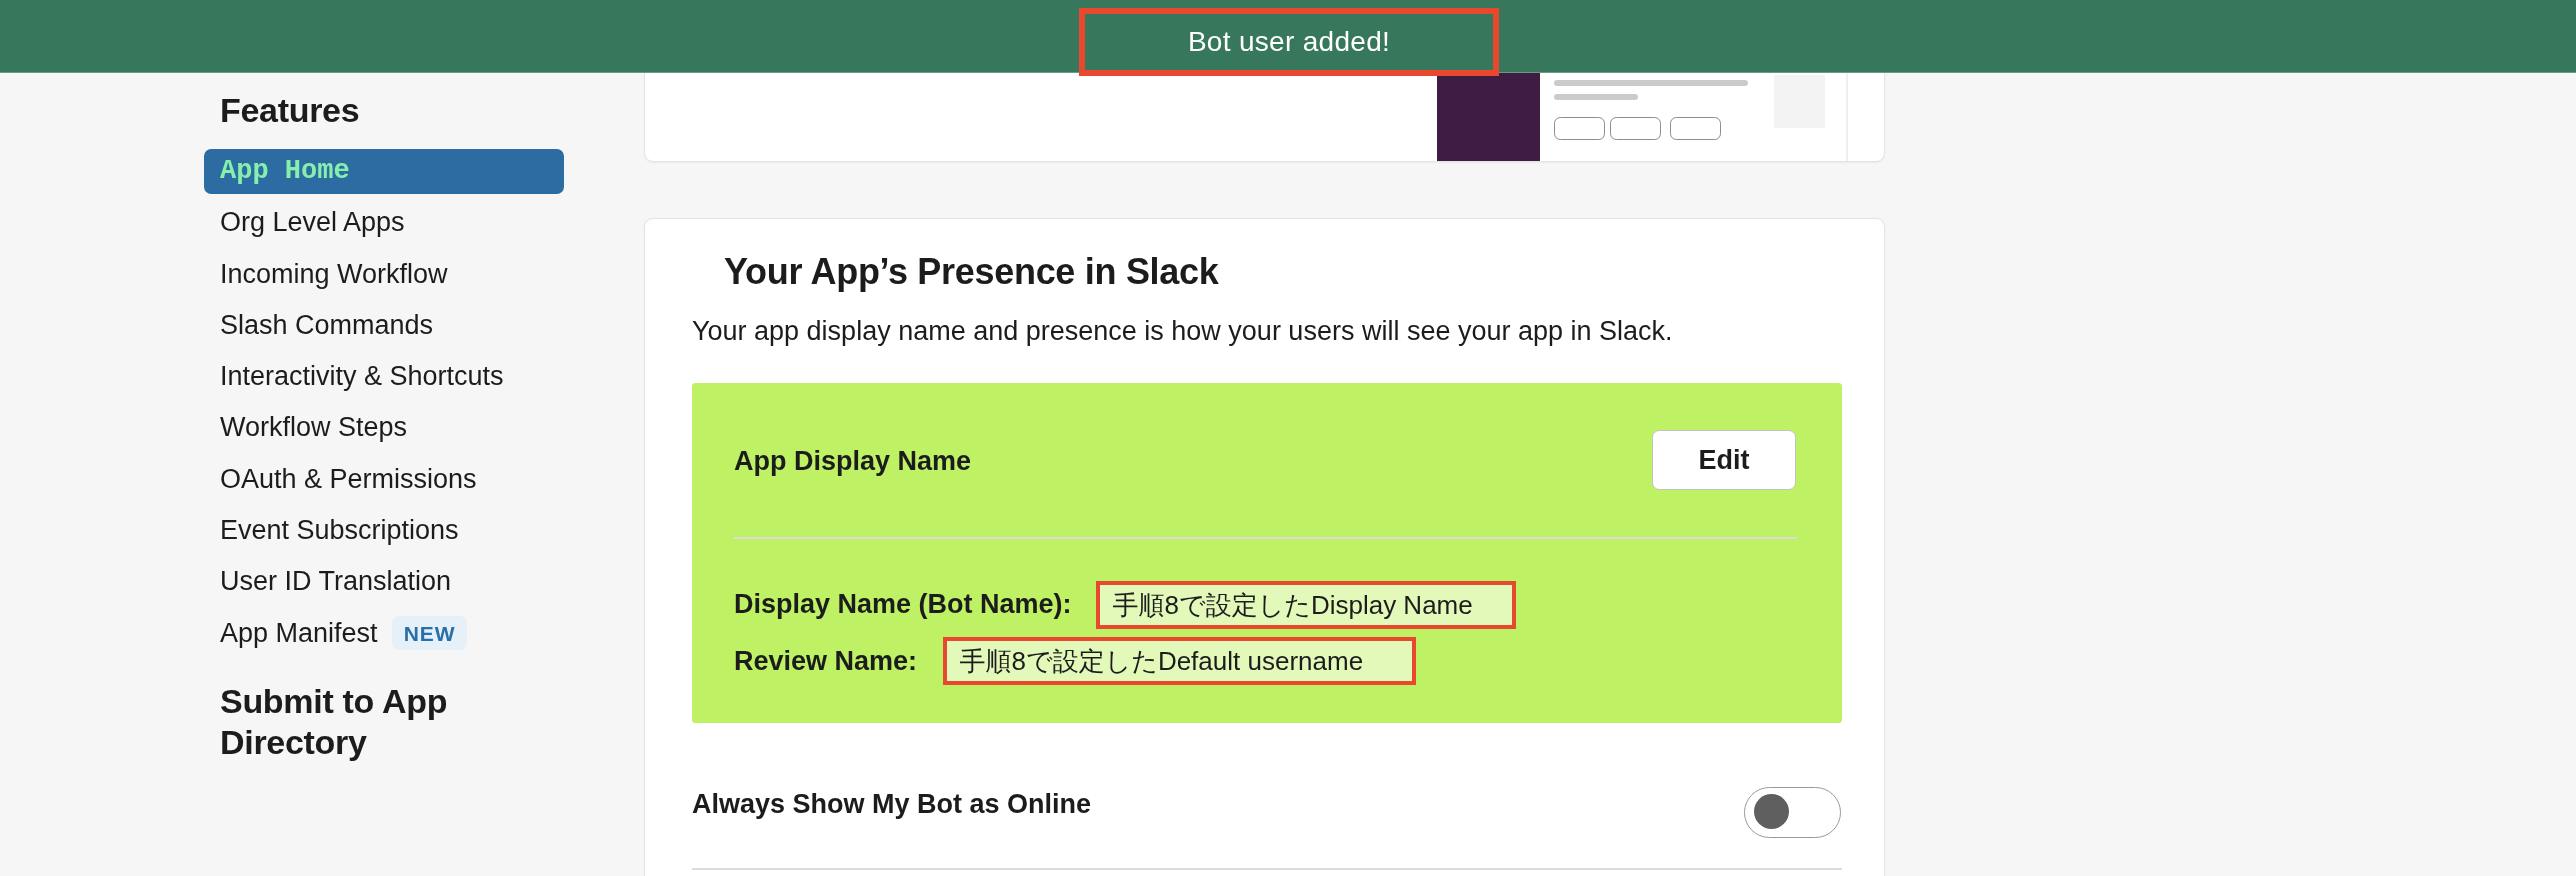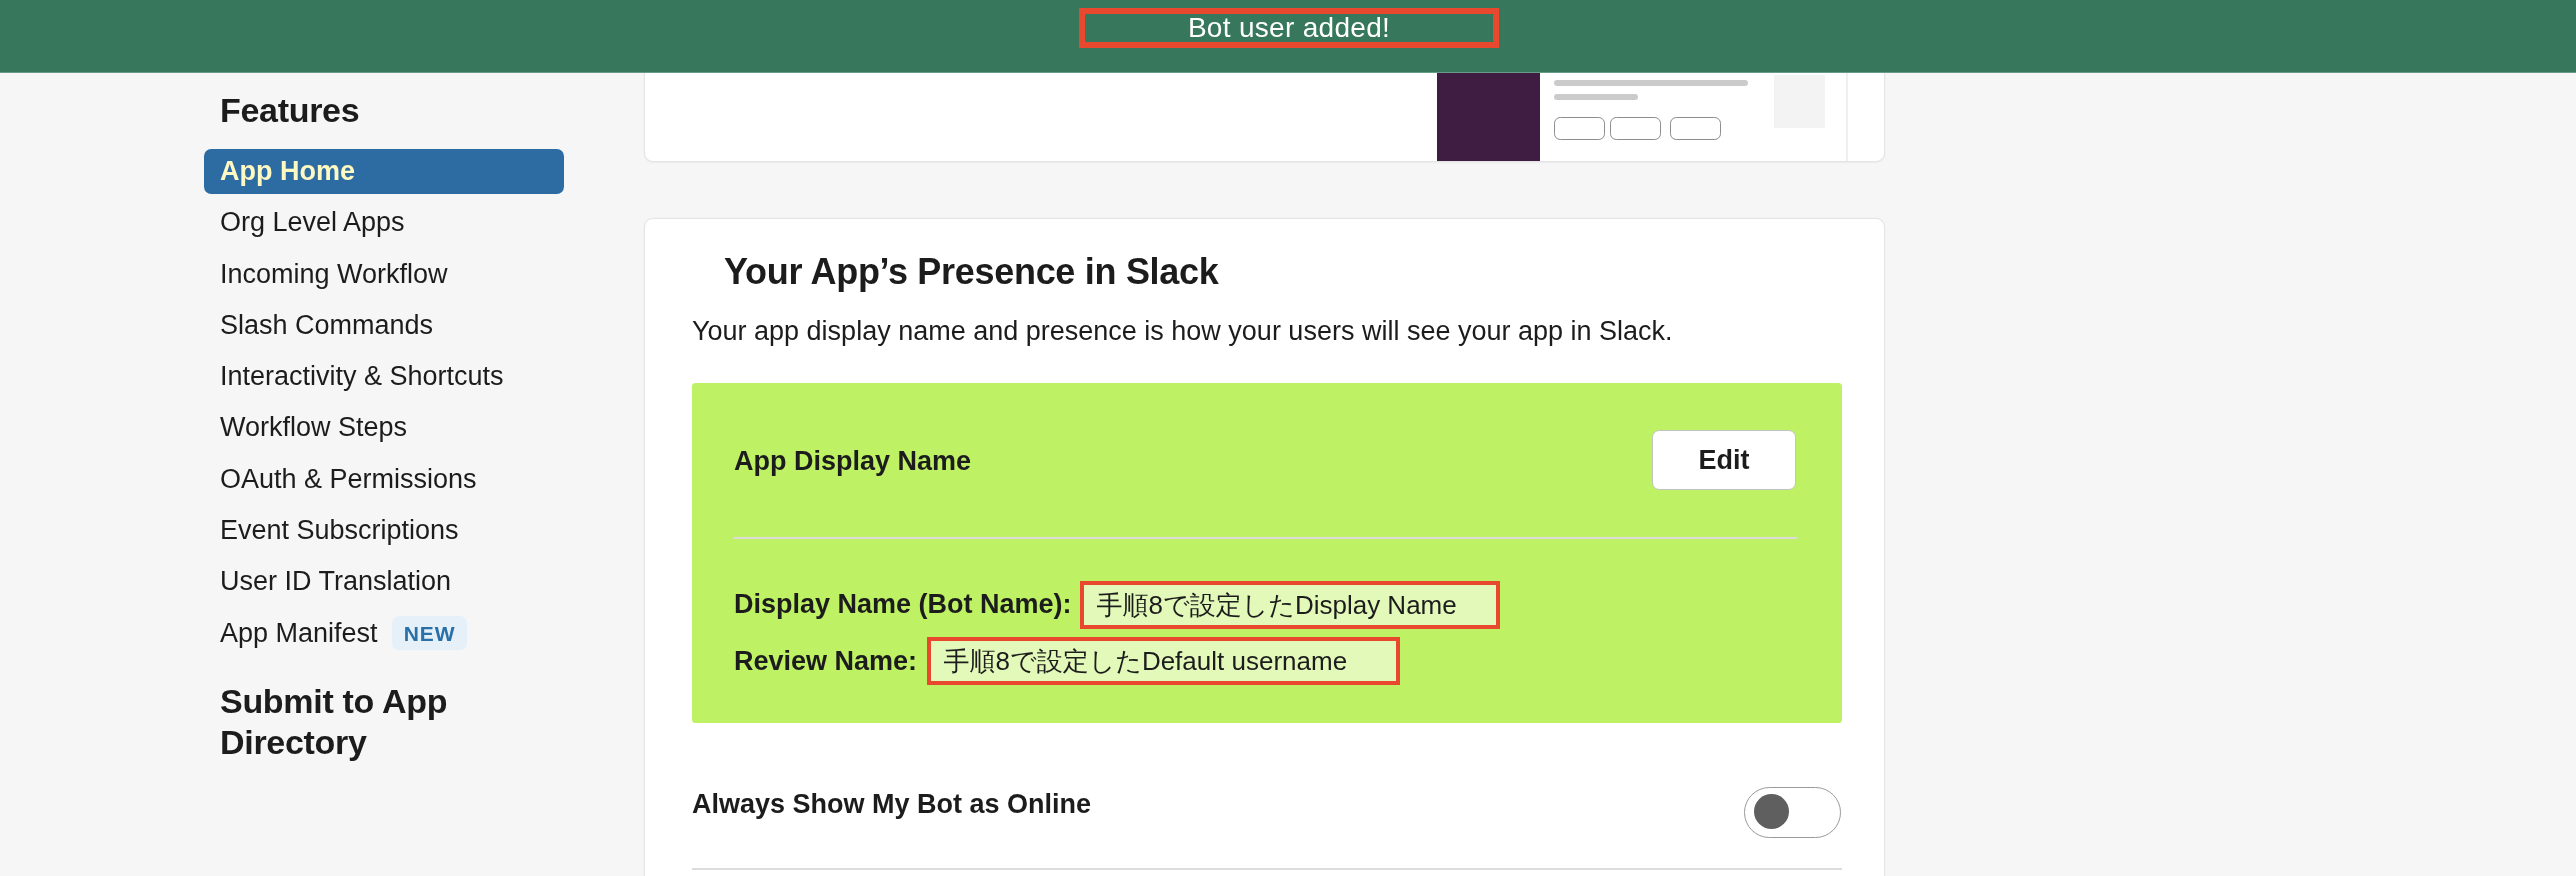--- a/index.html
+++ b/index.html
@@ -13,21 +13,21 @@
   }
 
   
   .banner {
     position: absolute; left: 0; top: 0; width: 2576px; height: 72px;
     background: var(--banner_green, #37785c);
     z-index: 30;
     border-bottom: 0.9px solid rgba(255,255,255,0.25);
   }
   .banner-highlight {
-    position: absolute; left: 1079px; top: 8px; width: 420px; height: 40px;
+    position: absolute; left: 1079px; top: 8px; width: 420px; height: 68px;
     border: 6.3px solid var(--annotation_red, #e8482e);
     box-sizing: border-box;
     display: flex; align-items: center; justify-content: center;
   }
   .banner-text { font-size: 28px; color: #ffffff; letter-spacing: 0.3px; }
 
   
   .sidebar { position: absolute; left: 204px; top: 72px; width: 379px; z-index: 5; }
   .side-heading {
     font-size: 34px; font-weight: bold; line-height: 41px;
@@ -38,22 +38,23 @@
     height: 45px; line-height: 45px;
     padding: 0 16px; margin-bottom: 6.3px;
     border-radius: 7.2px;
     font-size: 27px;
     cursor: pointer;
     white-space: nowrap;
     display: flex; align-items: center;
   }
   .side-item.active {
     background: var(--active_blue, #2d6ba3);
-    color: #fef9c3; font-weight: bold;
+    color: #86efac; font-weight: bold;
     width: 328px;
+    font-family: Liberation Mono, monospace;
   }
   .new-badge {
     display: inline-block;
     margin-left: 14.4px;
     background: var(--badge_blue_bg, #e5f0f9);
     color: var(--badge_blue_text, #2970a8);
     font-size: 21px; font-weight: bold; letter-spacing: 0.9px;
     padding: 6.3px 11.7px; border-radius: 7.2px; line-height: 1;
   }
 
@@ -96,21 +97,21 @@
   .gb-divider { position: absolute; left: 42px; top: 154px; width: 1063px; height: 1.8px; background: #dcdcdc; }
   .row-label { position: absolute; font-size: 27px; font-weight: bold; white-space: nowrap; }
   .row-label.r1 { left: 42px; top: 206px; }
   .row-label.r2 { left: 42px; top: 263px; }
   .red-box {
     position: absolute; box-sizing: border-box;
     border: 4.5px solid var(--annotation_red, #e8482e);
     background: rgba(255,255,255,0.55);
     display: flex; align-items: center;
     padding-left: 12.6px;
-    font-size: 26px; white-space: nowrap; overflow: hidden;
+    font-size: 26px; white-space: nowrap; overflow: hidden; margin-left: 16px;
   }
   .red-box.r1 { left: 388px; top: 198px; width: 420px; height: 48px; }
   .red-box.r2 { left: 235px; top: 254px; width: 473px; height: 48px; }
 
   .always-label { position: absolute; left: 47px; top: 570px; font-size: 27px; font-weight: bold; }
   .toggle {
     position: absolute; left: 1099px; top: 568px; width: 97px; height: 51px;
     background: #ffffff; border: 1.8px solid #9a9a9a; border-radius: 27px;
     box-sizing: border-box; cursor: pointer;
   }

